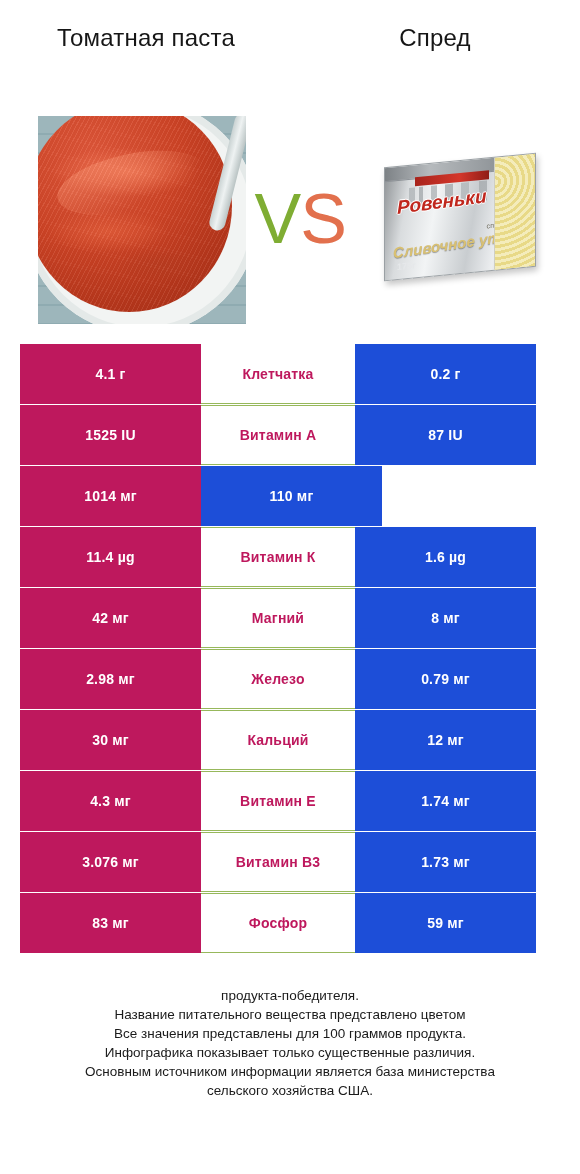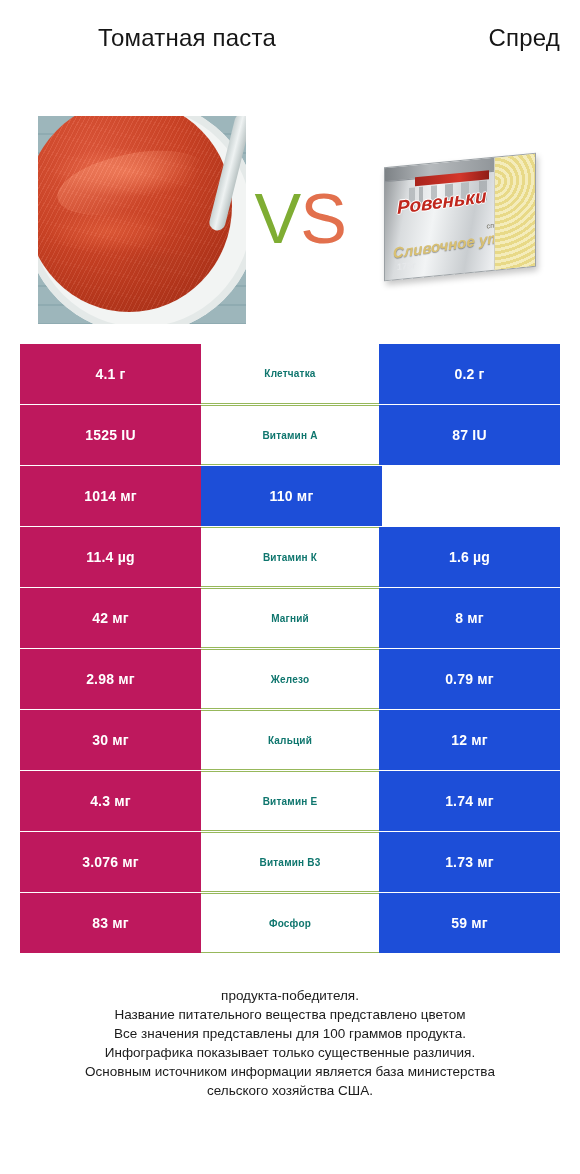--- a/index.html
+++ b/index.html
@@ -22,21 +22,21 @@
     width: 580px;
     height: 104px;
   }
   .title {
     position: absolute;
     top: 22px;
     font-size: 24px;
     line-height: 32px;
     font-weight: 400;
     color: #161616;
-    text-align: right;
+    text-align: center;
     letter-spacing: 0.2px;
   }
   .title-left  { left: 16px;  width: 260px; }
   .title-right { left: 310px; width: 250px; }
 
   
   .hero {
     position: absolute;
     top: 104px; left: 0;
     width: 580px;
@@ -245,26 +245,26 @@
     font-weight: 700;
     letter-spacing: .2px;
     box-sizing: border-box;
   }
   .cell-left {
     width: 181px;
     background: #be185d;
     color: #ffffff;
   }
   .cell-mid {
-    width: 178px;
+    width: 154px;
     background: #ffffff;
-    color: #0f766e;
+    color: #be185d;
     border-top: 1px solid #97b85b;
     border-bottom: 1px solid #97b85b;
-    font-size: 10px;
+    font-size: 14px;
   }
   .cell-right {
     width: 181px;
     background: #1d4ed8;
     color: #ffffff;
   }
   .row:first-child .cell-mid { border-top: none; }
   .row:last-child  { margin-bottom: 9px; }
 
   

